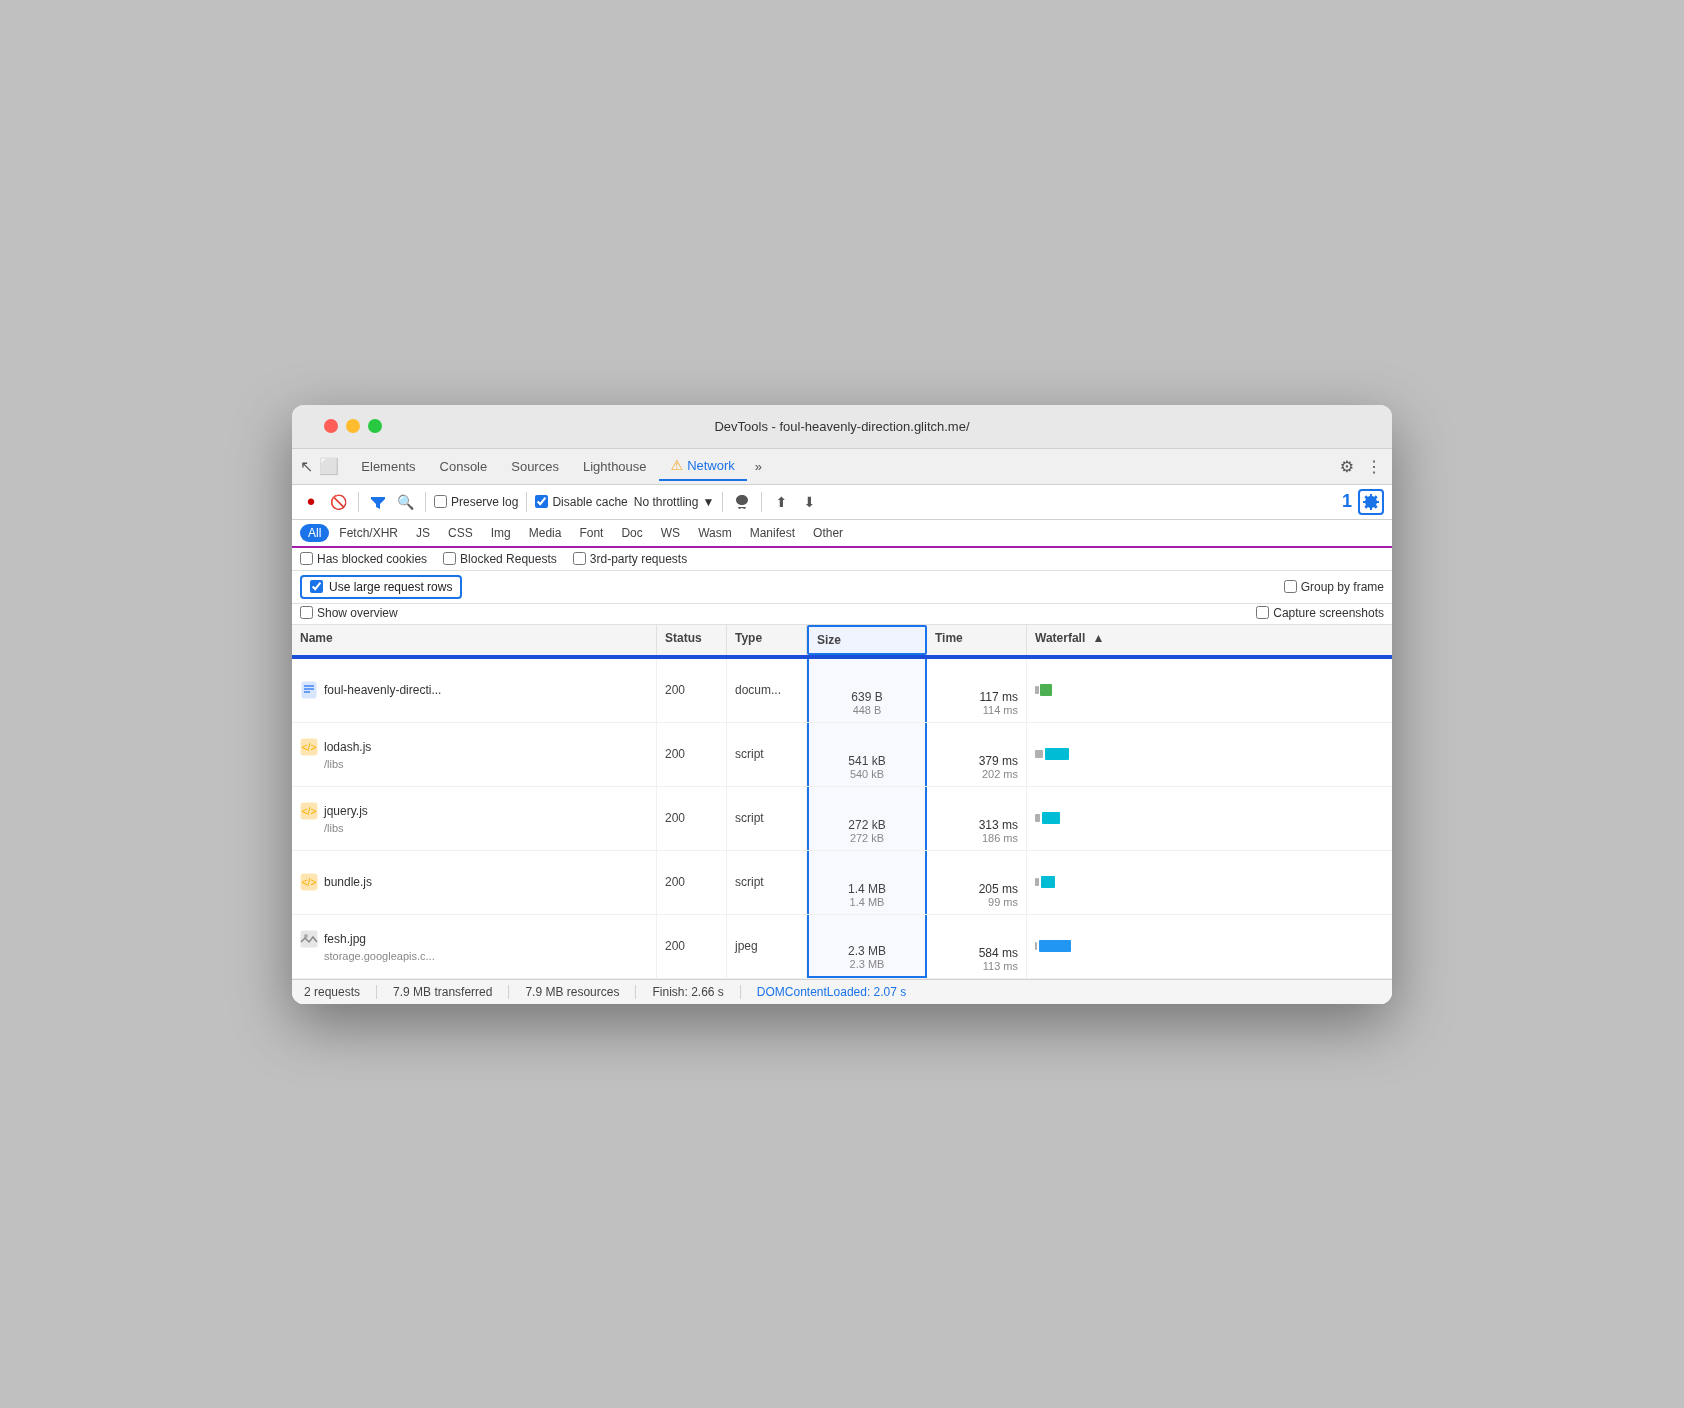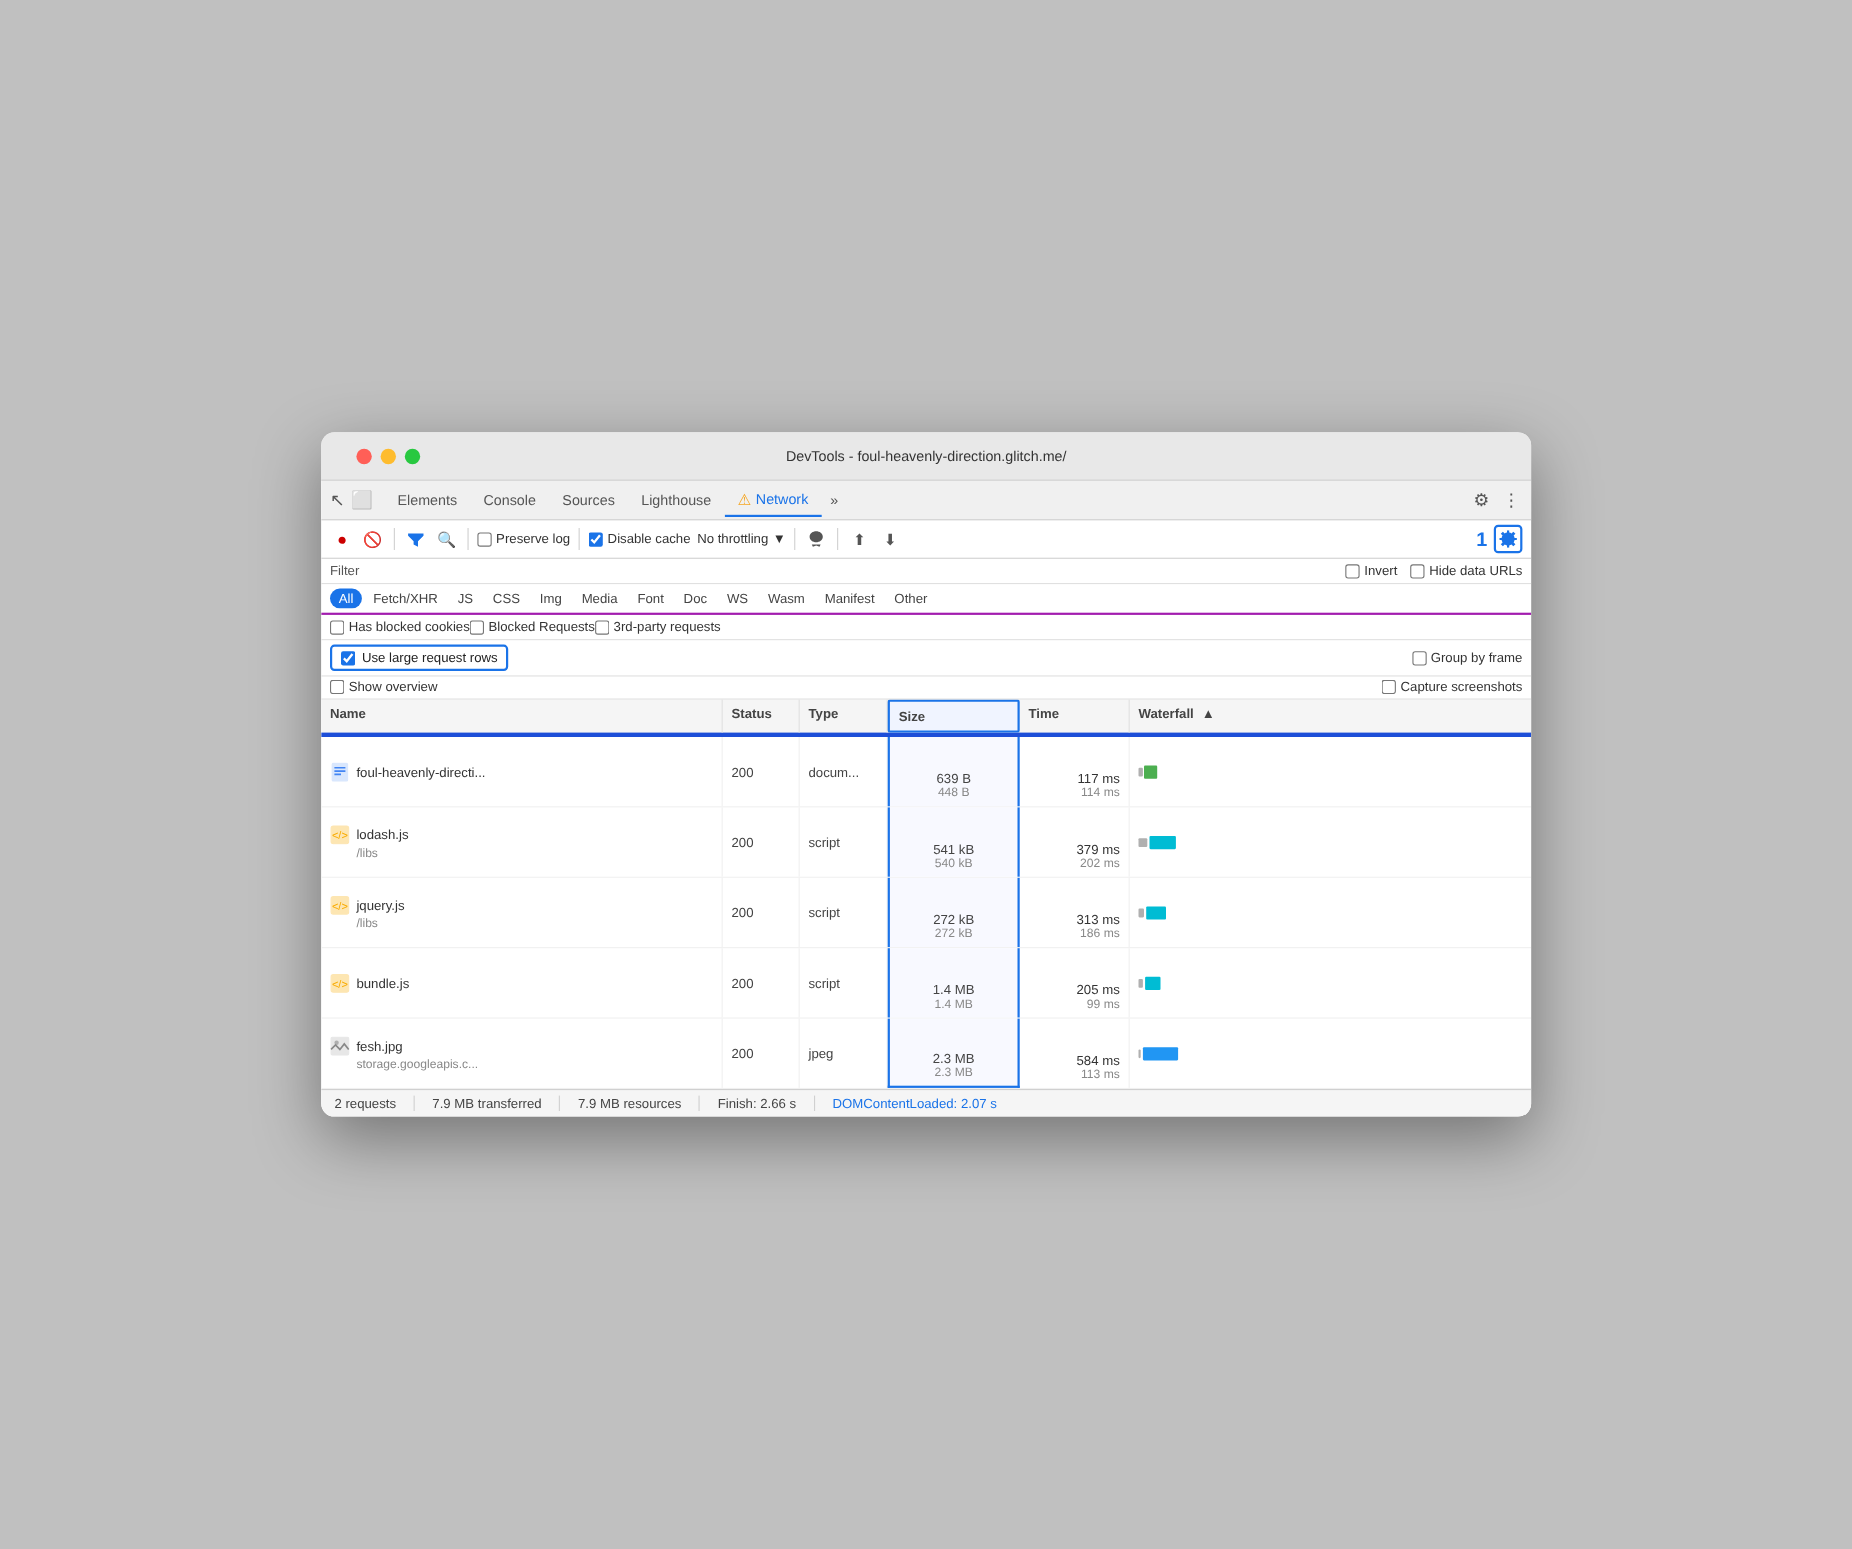--- a/index.html
+++ b/index.html
@@ -183,20 +183,21 @@
     .type-btn.all-btn {
       background: #1a73e8;
       color: white;
       border-radius: 10px;
     }
     .extra-filters {
       display: flex;
       align-items: center;
       padding: 4px 8px;
       border-bottom: 1px solid #e0e0e0;
+      gap: 16px;
     }
     .options-bar {
       display: flex;
       align-items: center;
       padding: 4px 8px;
       border-bottom: 1px solid #e0e0e0;
       gap: 16px;
     }
     .use-large-rows-label {
       display: flex;
@@ -410,34 +411,20 @@
         <span style="font-size:18px; font-weight:bold; color:#1a73e8; margin-right:6px;">1</span>
         <div class="settings-btn-highlighted">
           <svg width="16" height="16" viewBox="0 0 16 16" fill="#1a73e8">
             <path d="M8 5a3 3 0 100 6A3 3 0 008 5zm0 1a2 2 0 110 4 2 2 0 010-4z"></path>
             <path d="M7 0v2.1a6 6 0 00-2.1.87L3.27 1.34 1.34 3.27l1.63 1.63A6 6 0 002.1 7H0v2h2.1c.18.76.49 1.47.87 2.1l-1.63 1.63 1.93 1.93 1.63-1.63c.63.38 1.34.69 2.1.87V16h2v-2.1c.76-.18 1.47-.49 2.1-.87l1.63 1.63 1.93-1.93-1.63-1.63c.38-.63.69-1.34.87-2.1H16V7h-2.1a6 6 0 00-.87-2.1l1.63-1.63-1.93-1.93-1.63 1.63A6 6 0 009 2.1V0H7z"></path>
           </svg>
         </div>
       </div>
     </div>
 
-    <div class="filter-bar">
-      <span class="filter-label">Filter</span>
-      <div style="flex:1;"></div>
-      <div class="filter-checkboxes">
-        <label class="checkbox-label">
-          <input type="checkbox" style="">
-          <span>Invert</span>
-        </label>
-        <label class="checkbox-label">
-          <input type="checkbox" style="">
-          <span>Hide data URLs</span>
-        </label>
-      </div>
-    </div>
 
     <div class="type-filters">
       <button class="type-btn all-btn">All</button>
       <button class="type-btn">Fetch/XHR</button>
       <button class="type-btn">JS</button>
       <button class="type-btn">CSS</button>
       <button class="type-btn">Img</button>
       <button class="type-btn">Media</button>
       <button class="type-btn">Font</button>
       <button class="type-btn">Doc</button>

